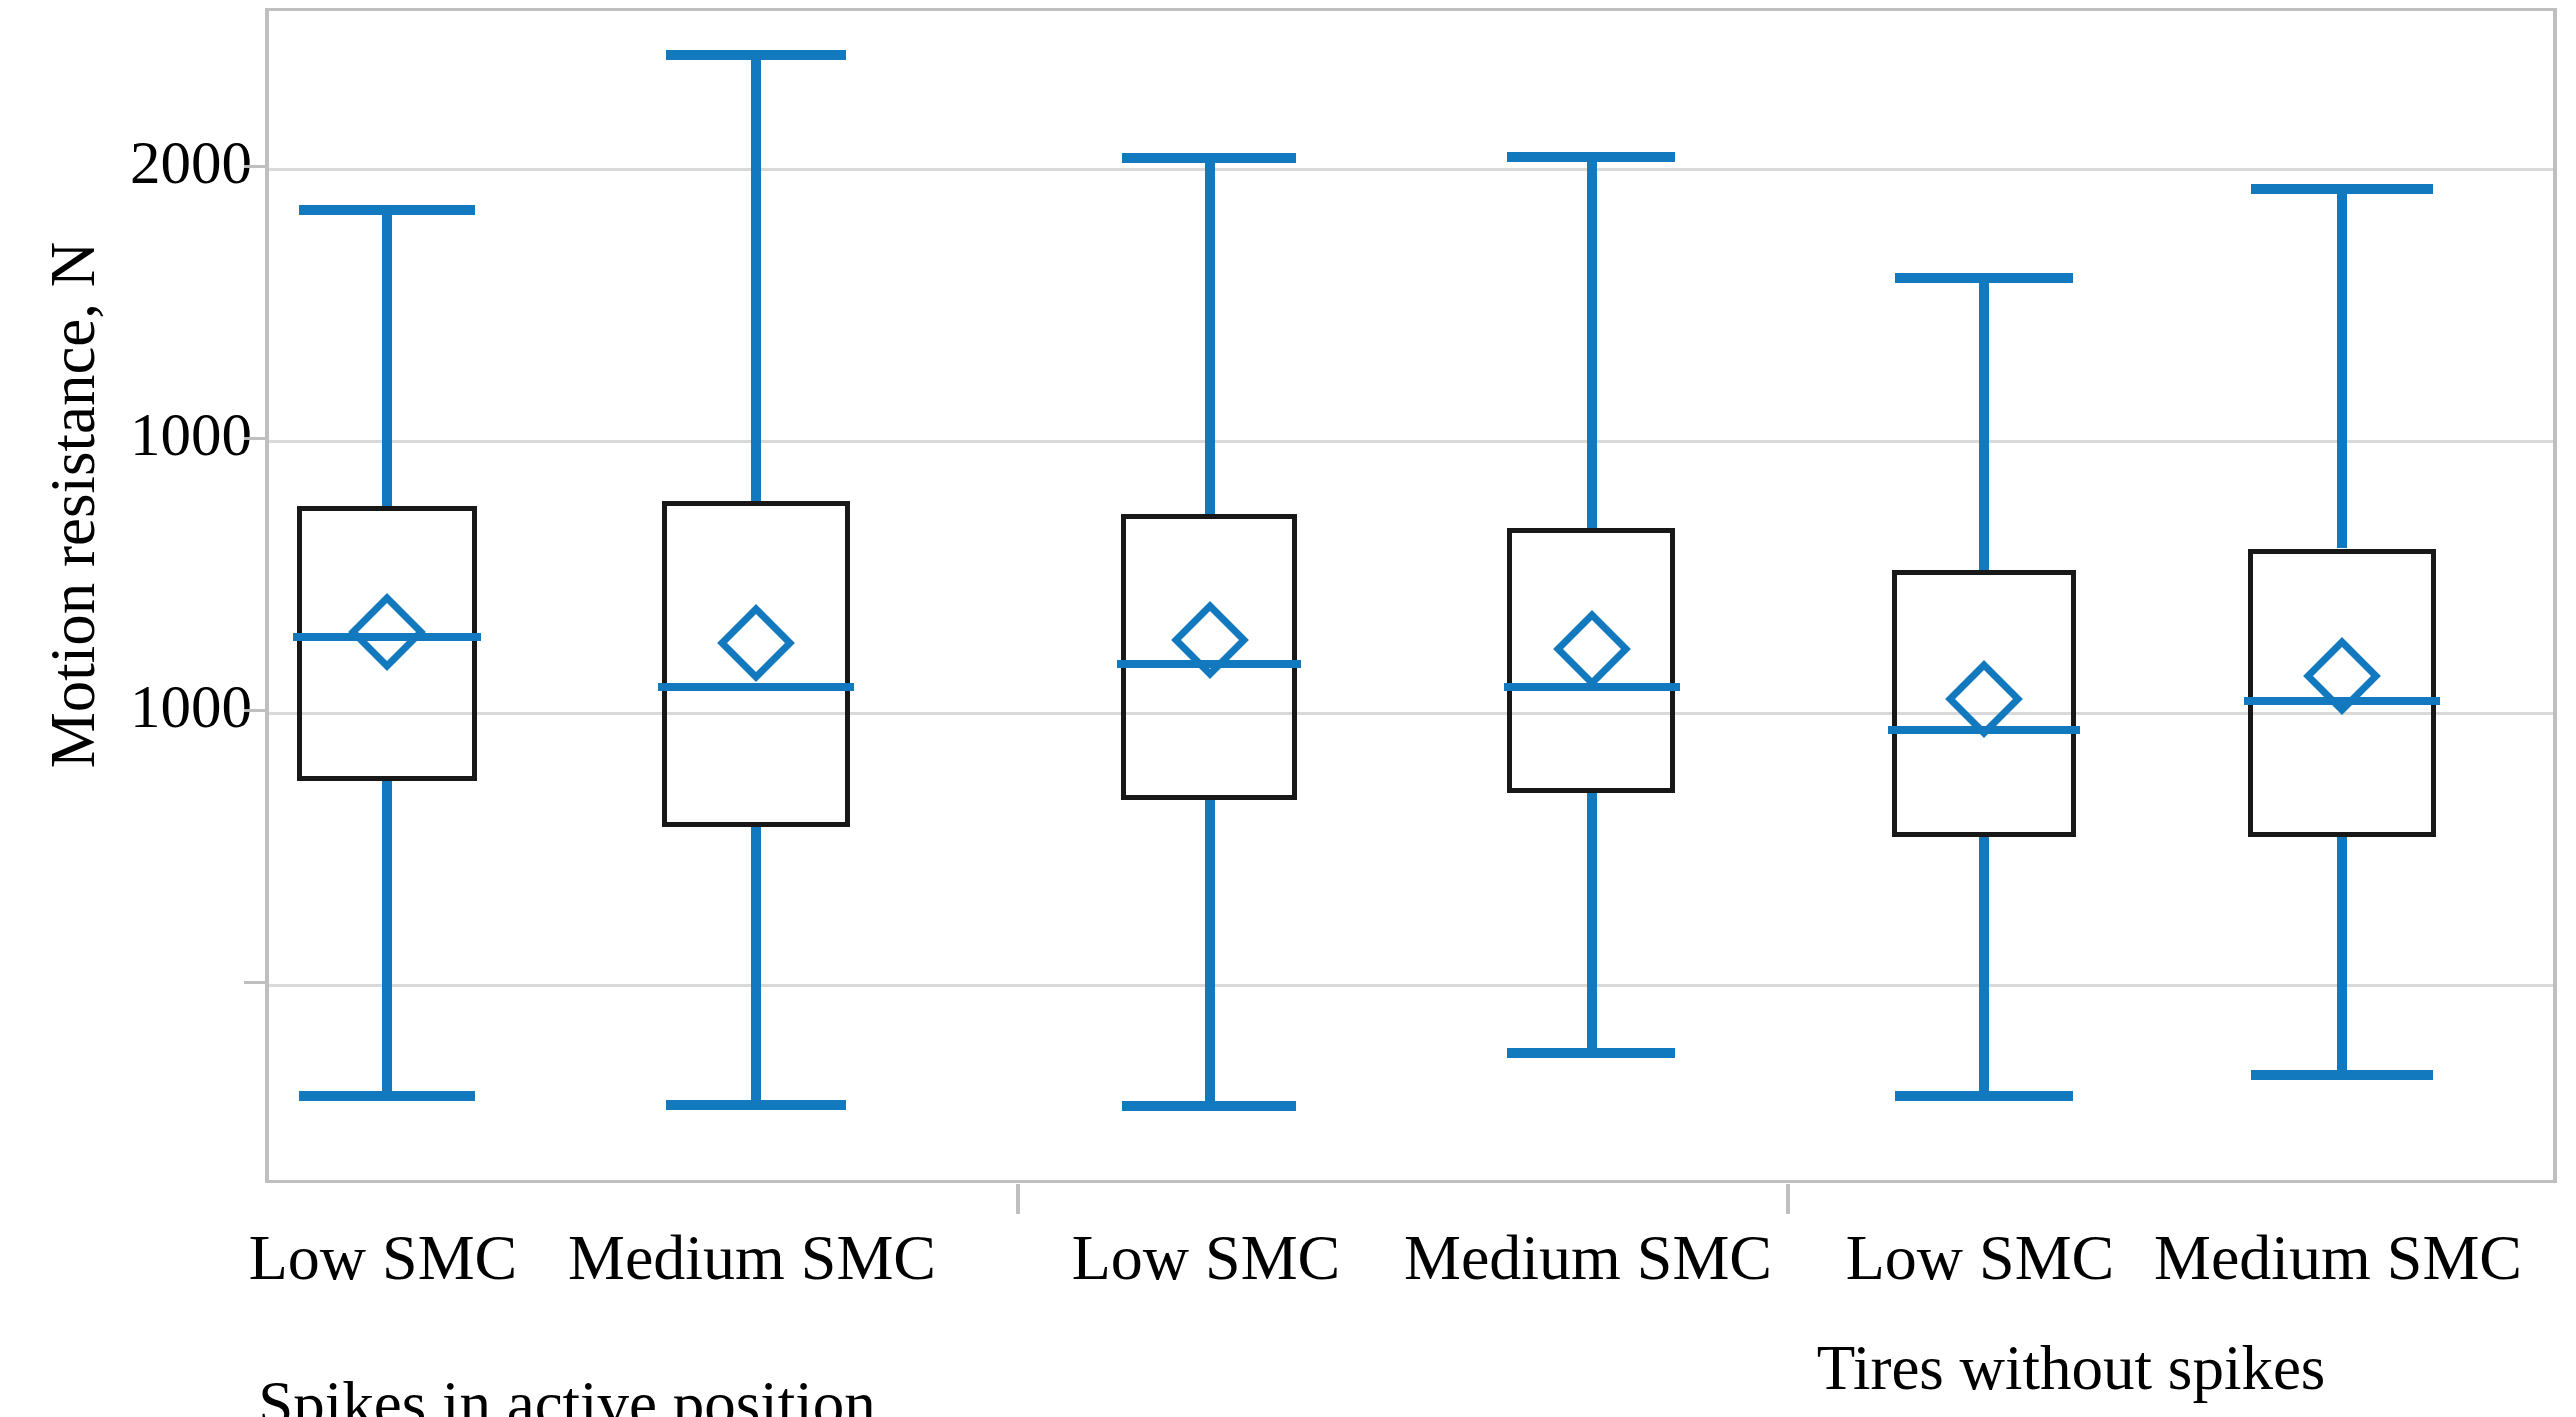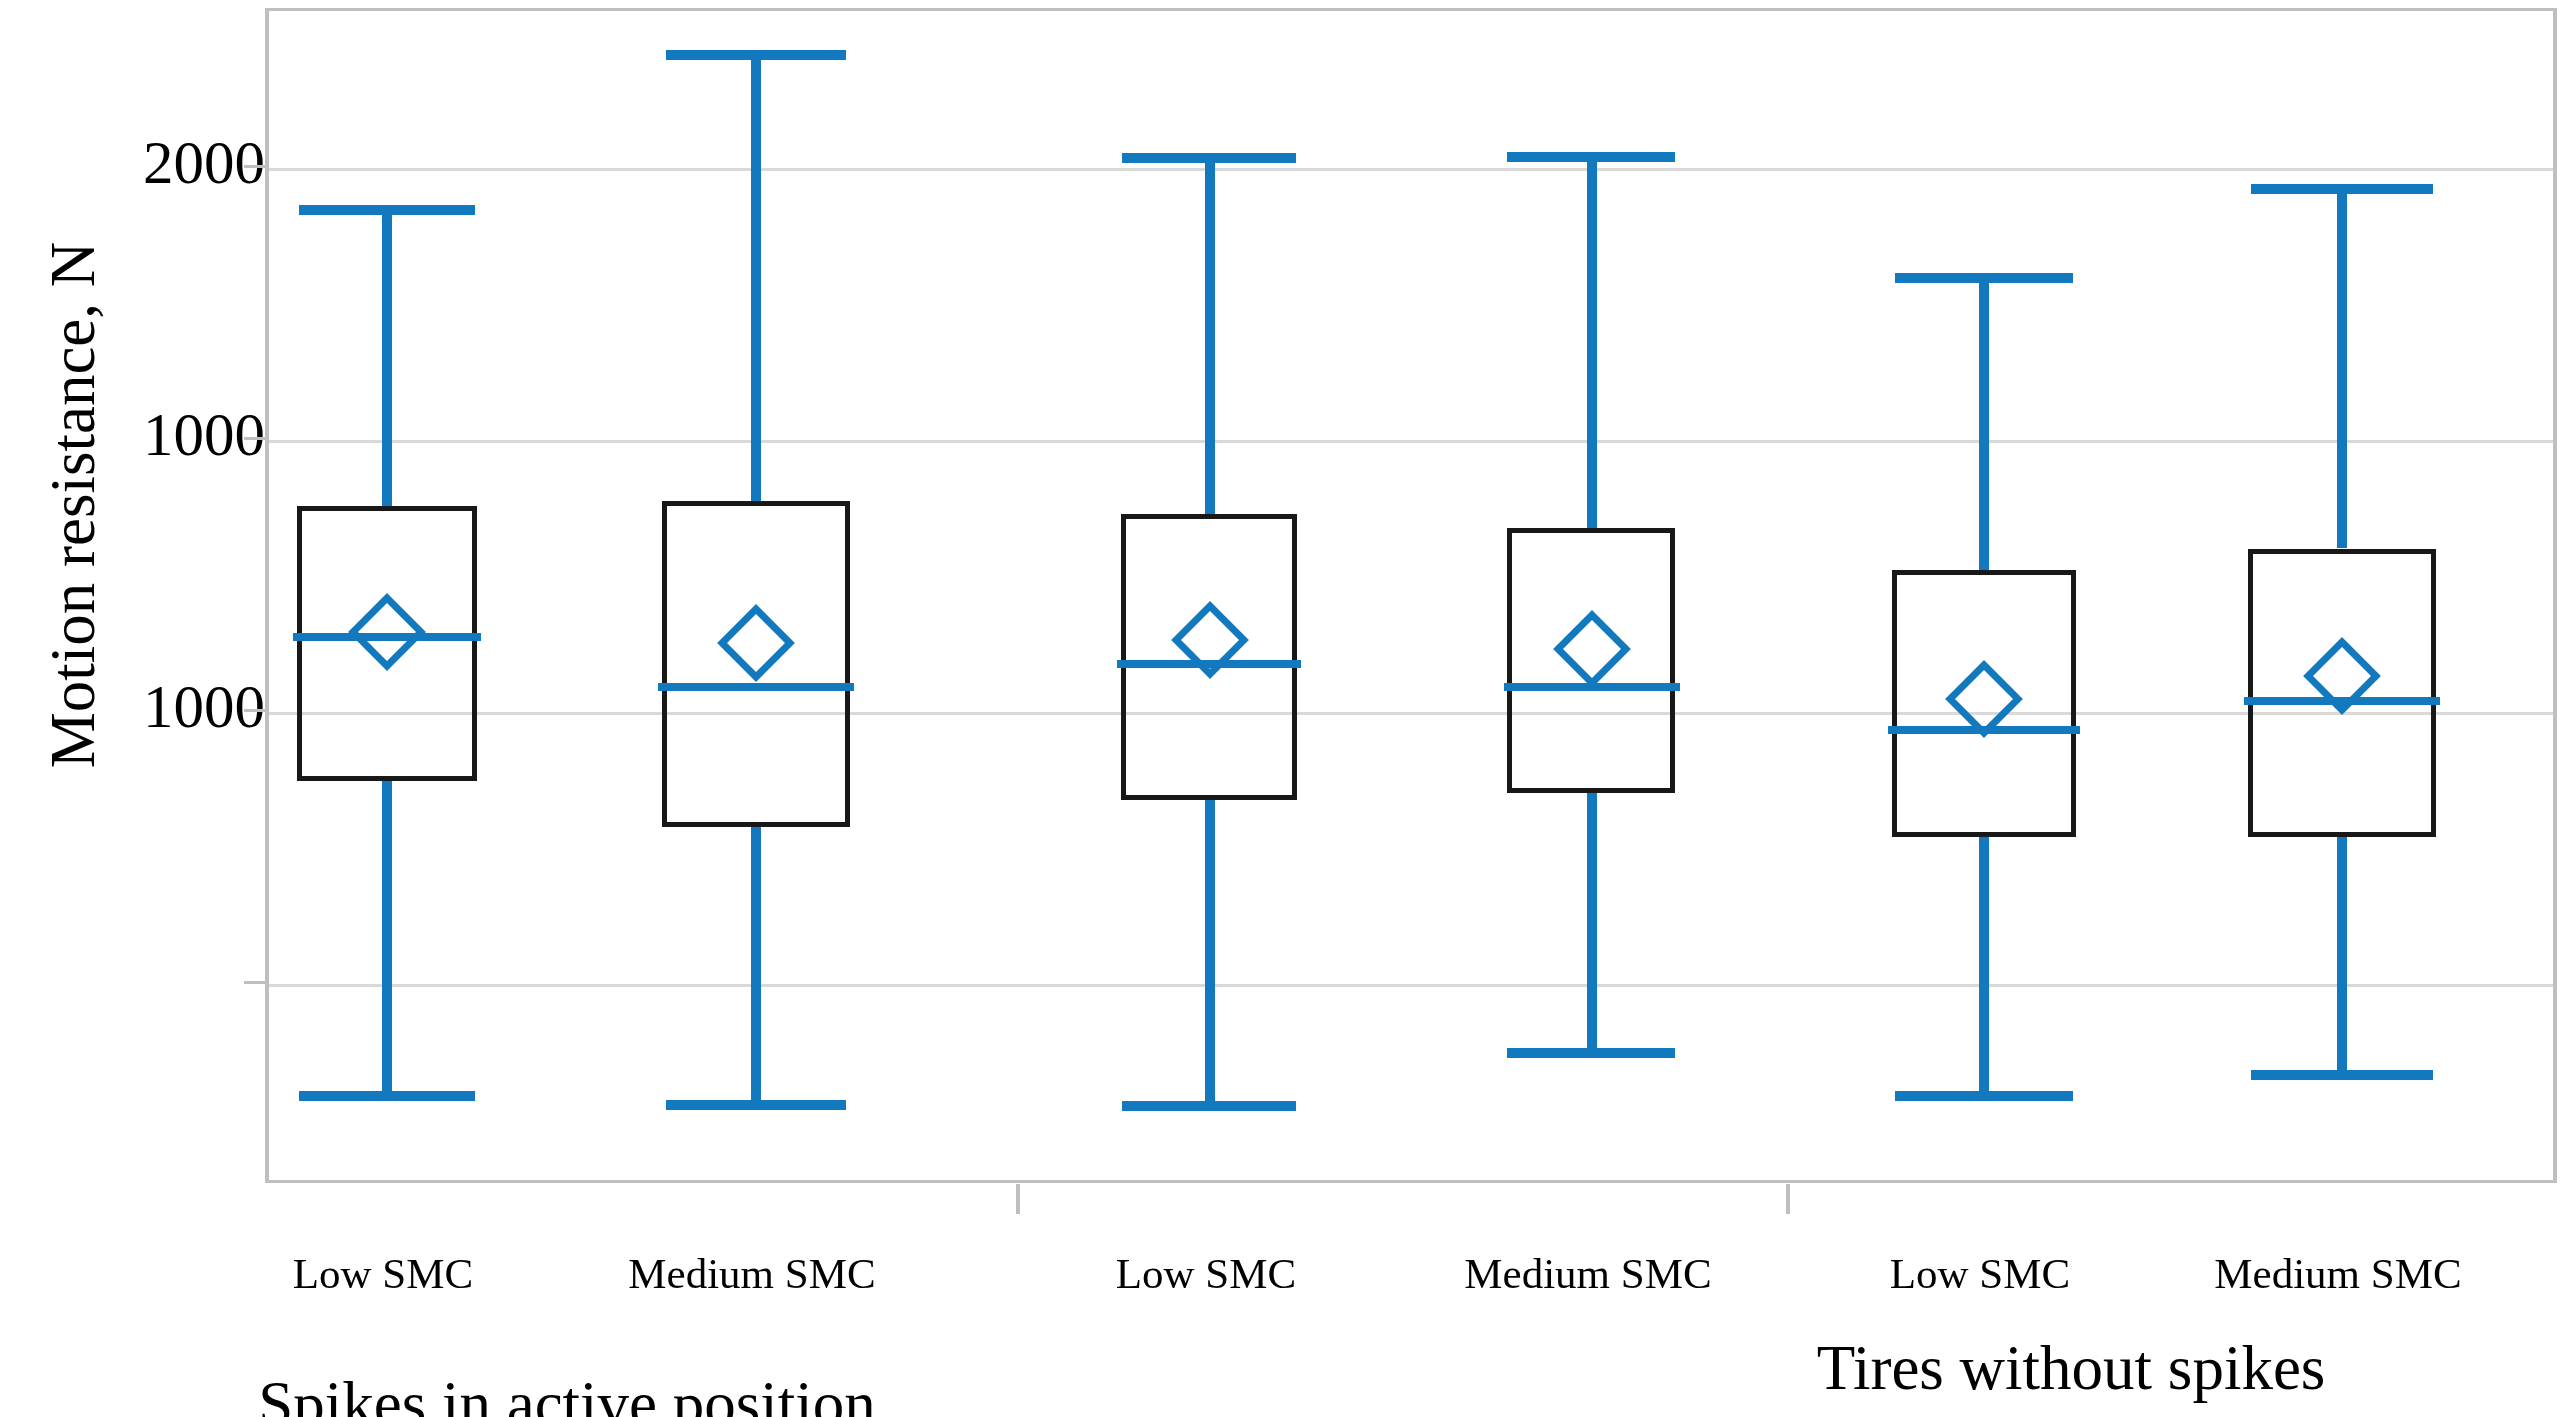--- a/index.html
+++ b/index.html
@@ -20,21 +20,21 @@
   }
   .gridline{
     position:absolute;
     left:0; width:100%;
     height:0;
     border-top:3px solid #d9d9d9;
   }
   #ytick-wrap{position:absolute;left:0;top:0;width:2576px;height:1418px;}
   .ytick-row{
     position:absolute;
-    left:16px; width:249px;
+    left:3px; width:249px;
     text-align:right;
     font-size:61px;
     line-height:61px;
     white-space:nowrap;
   }
   .ytick-mark{
     position:absolute;
     width:22px; height:0;
     border-top:3px solid #bfbfbf;
     left:244px;
@@ -91,23 +91,23 @@
     width:0;
     border-left:4px solid #bfbfbf;
   }
   #xlabels{
     position:absolute;
     left:265px; top:1220px;
     width:2292px; height:198px;
   }
   .x-cat{
     position:absolute;
-    top:16px;
+    top:0;
     text-align:left;
-    font-size:43px;
+    font-size:64px;
     line-height:75px;
     white-space:nowrap;
     transform:translateX(-50%);
   }
   .x-group{
     position:absolute;
     top:111px;
     text-align:center;
     font-size:63px;
     line-height:75px;

